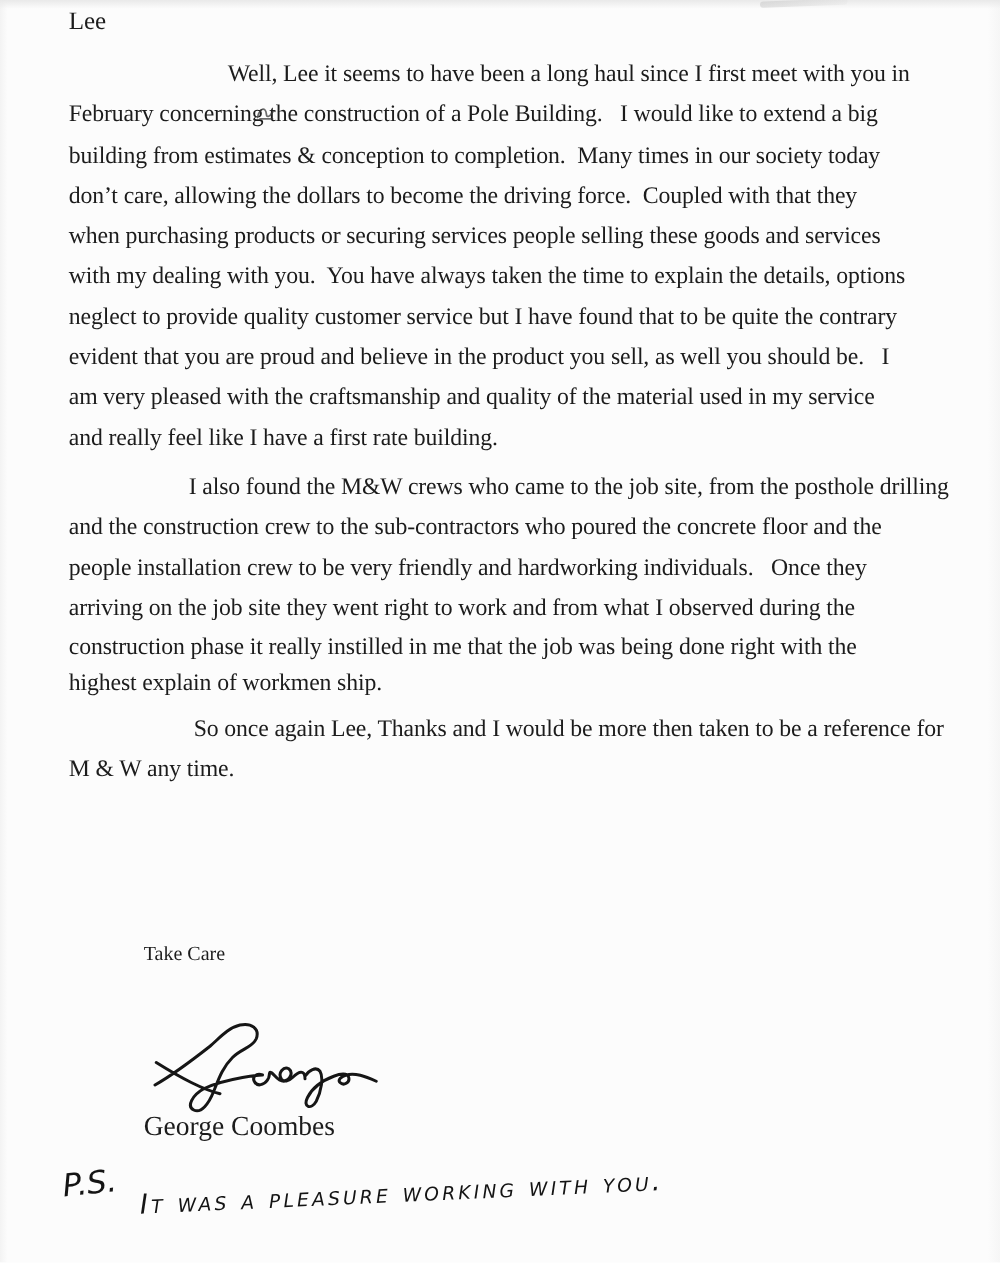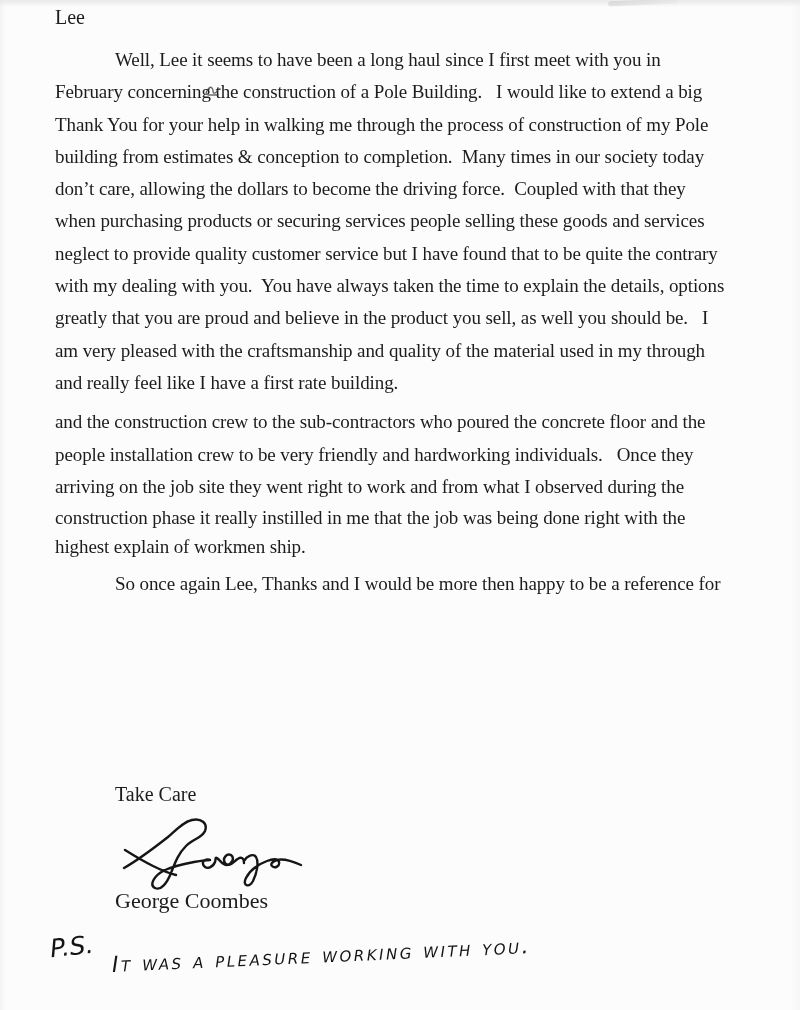--- a/index.html
+++ b/index.html
@@ -23,38 +23,38 @@
     position:absolute; left:55px; top:6px;
     font-size:20px; white-space:pre;
   }
 
   .letter-body {
     position:absolute; left:55px; top:44px; width:740px;
     font-size:19px; letter-spacing:-0.1px;
   }
   .para { margin:0 0 7px 0; }
   .line { line-height:32.3px; white-space:pre; }
-  .line.indent { text-indent:60px; }
+  .line.indent { text-indent:60px;text-align:center; }
   .line.tight { line-height:29px; }
 
   .ink-smudge {
     position:absolute; left:203px; top:82px; width:20px; height:17px;
     pointer-events:none;
   }
 
   .scan-mark-top {
     position:absolute; left:608px; top:0px; width:70px; height:5px;
     background:linear-gradient(93deg, rgba(160,160,160,0.28), rgba(200,200,200,0.10));
     transform:rotate(-2deg);
     border-radius:3px;
   }
 
   .valediction {
-    position:absolute; left:115px; top:783px;
-    font-size:20px; white-space:pre;
+    position:absolute; left:115px; top:755px;
+    font-size:16px; white-space:pre;
   }
 
   .signature {
     position:absolute; left:118px; top:816px;
     width:190px; height:85px;
   }
 
   .typed-name {
     position:absolute; left:115px; top:888px;
     font-size:22px; white-space:pre;
@@ -87,41 +87,42 @@
 <div class="page">
 
   <div class="scan-mark-top"></div>
 
   <div class="salutation">Lee</div>
 
   <div class="letter-body">
     <div class="para">
       <div class="line indent">Well, Lee it seems to have been a long haul since I first meet with you in</div>
       <div class="line">February concerning the construction of a Pole Building.   I would like to extend a big</div>
-      <div class="line">Thank You for your help in walking me through the process of construction of my Pole</div>
       <div class="line">building from estimates &amp; conception to completion.  Many times in our society today</div>
       <div class="line">don’t care, allowing the dollars to become the driving force.  Coupled with that they</div>
       <div class="line">when purchasing products or securing services people selling these goods and services</div>
+      <div class="line">with my dealing with you.  You have always taken the time to explain the details, options</div>
       <div class="line">neglect to provide quality customer service but I have found that to be quite the contrary</div>
-      <div class="line">with my dealing with you.  You have always taken the time to explain the details, options</div>
-      <div class="line">greatly that you are proud and believe in the product you sell, as well you should be.   I</div>
-      <div class="line">am very pleased with the craftsmanship and quality of the material used in my through</div>
+      <div class="line">evident that you are proud and believe in the product you sell, as well you should be.   I</div>
+      <div class="line">am very pleased with the craftsmanship and quality of the material used in my service</div>
       <div class="line">and really feel like I have a first rate building.</div>
     </div>
 
     <div class="para">
+      <div class="line indent">I also found the M&amp;W crews who came to the job site, from the posthole drilling</div>
       <div class="line">and the construction crew to the sub-contractors who poured the concrete floor and the</div>
       <div class="line">people installation crew to be very friendly and hardworking individuals.   Once they</div>
       <div class="line">arriving on the job site they went right to work and from what I observed during the</div>
       <div class="line tight">construction phase it really instilled in me that the job was being done right with the</div>
       <div class="line tight">highest explain of workmen ship.</div>
     </div>
 
     <div class="para">
-      <div class="line indent">So once again Lee, Thanks and I would be more then happy to be a reference for</div>
+      <div class="line indent">So once again Lee, Thanks and I would be more then taken to be a reference for</div>
+      <div class="line">M &amp; W any time.</div>
     </div>
   </div>
 
   <svg class="ink-smudge" viewBox="0 0 20 17" aria-hidden="true">
     <path d="M3,12 C4,7 7,4 9,6 C11,8 9,12 12,11 C15,10 14,6 17,7 M5,13 L15,13" fill="none" stroke="#3a3a3a" stroke-width="1.4" stroke-linecap="round" opacity="0.75"></path>
   </svg>
 
   <div class="valediction">Take Care</div>
 
   <svg class="signature" viewBox="0 0 190 85" aria-hidden="false">

